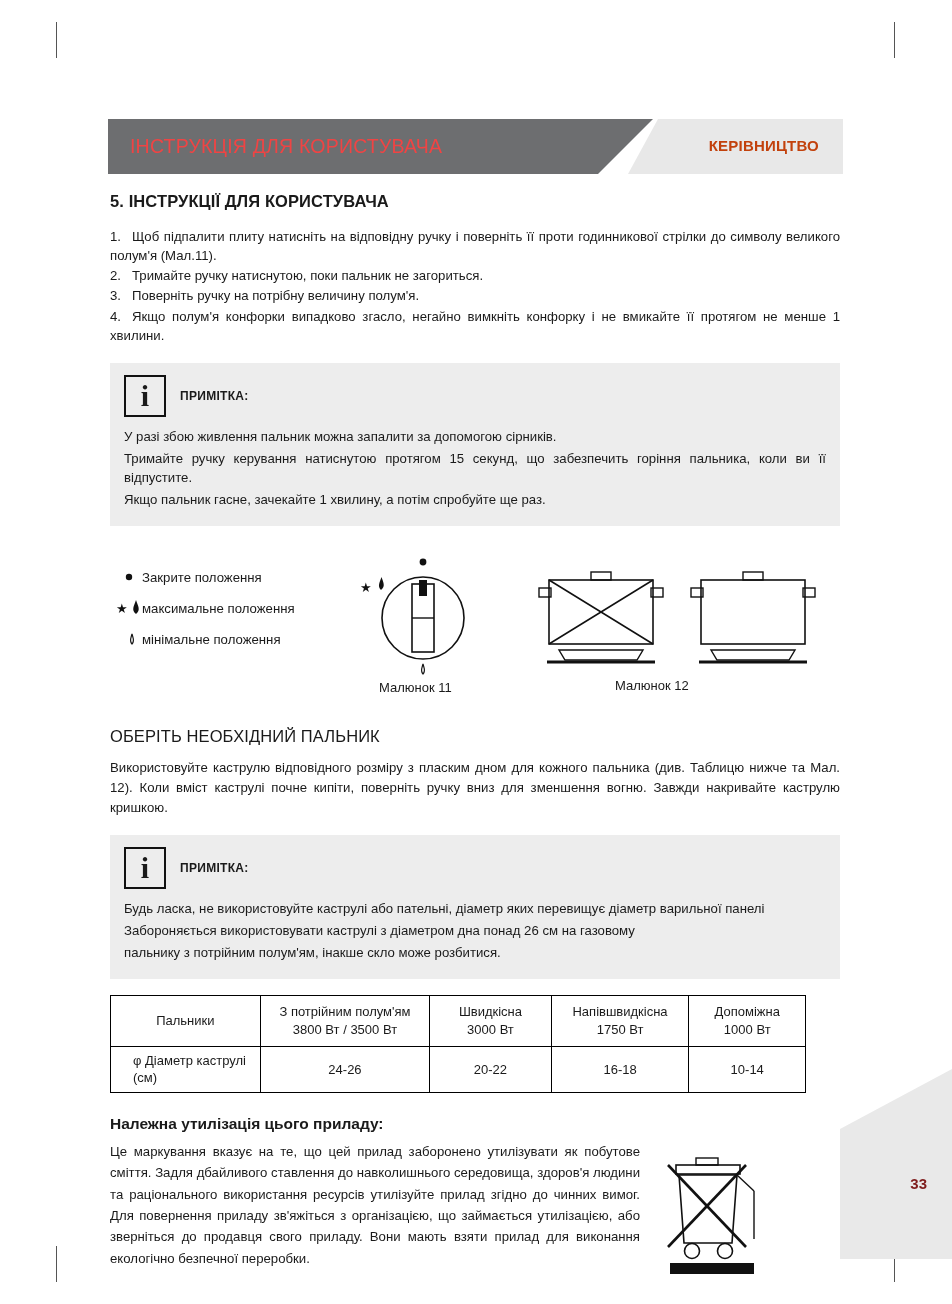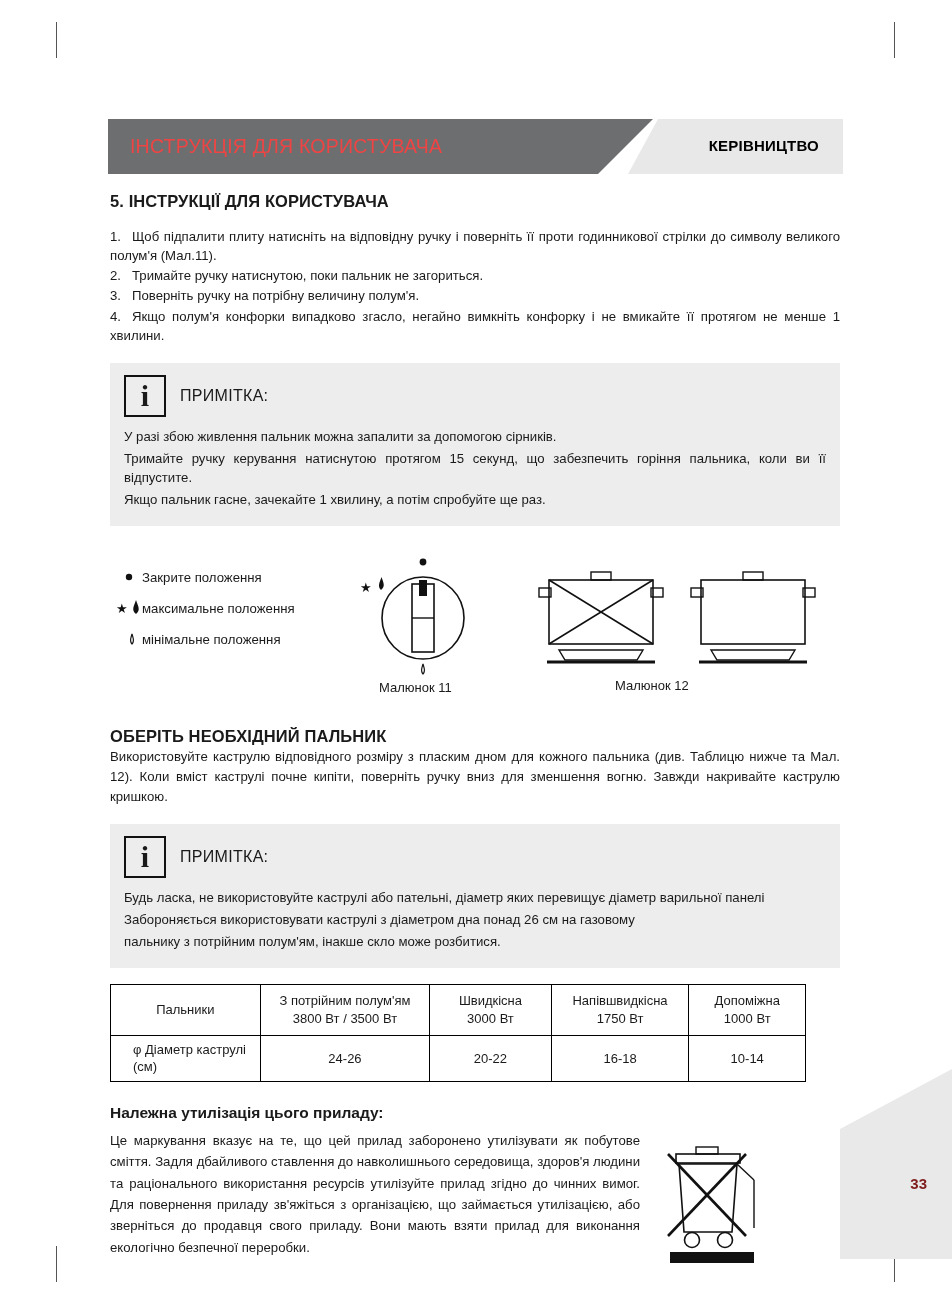--- a/index.html
+++ b/index.html
@@ -51,21 +51,21 @@
   .header-title {
     position: absolute;
     left: 22px; top: 16px;
     color: #ef4444;
     font-size: 19.5px;
     letter-spacing: 0.2px;
   }
   .header-right {
     position: absolute;
     right: 24px; top: 18px;
-    color: #000000;
+    color: #c2410c;
     font-size: 15px;
     font-weight: bold;
     letter-spacing: 0.2px;
   }
 
   
   .content {
     position: absolute;
     left: 110px;
     top: 192px;
@@ -73,22 +73,22 @@
   }
 
   h2.section {
     font-size: 16.5px;
     font-weight: bold;
     margin: 0 0 16px 0;
     letter-spacing: 0.1px;
   }
   h2.section2 {
     font-size: 16.5px;
-    font-weight: bold;
-    margin: 0 0 1px 0;
+    font-weight: normal;
+    margin: 0 0 12px 0;
     letter-spacing: 0.1px;
   }
 
   .numlist {
     margin: 0;
     font-size: 13.2px;
     line-height: 1.45;
     text-align: justify;
   }
   .numlist .row {
@@ -120,22 +120,22 @@
     background: #ededed;
     box-sizing: border-box;
   }
   .info-icon span {
     font-family: "Liberation Serif", serif;
     font-weight: bold;
     font-size: 30px;
     line-height: 30px;
   }
   .note-title {
-    font-size: 16px;
-    font-weight: normal;
+    font-size: 12px;
+    font-weight: bold;
     letter-spacing: 0.3px;
   }
   .note p {
     margin: 0 0 2px 0;
     font-size: 13.2px;
     line-height: 1.5;
     text-align: justify;
   }
 
   

